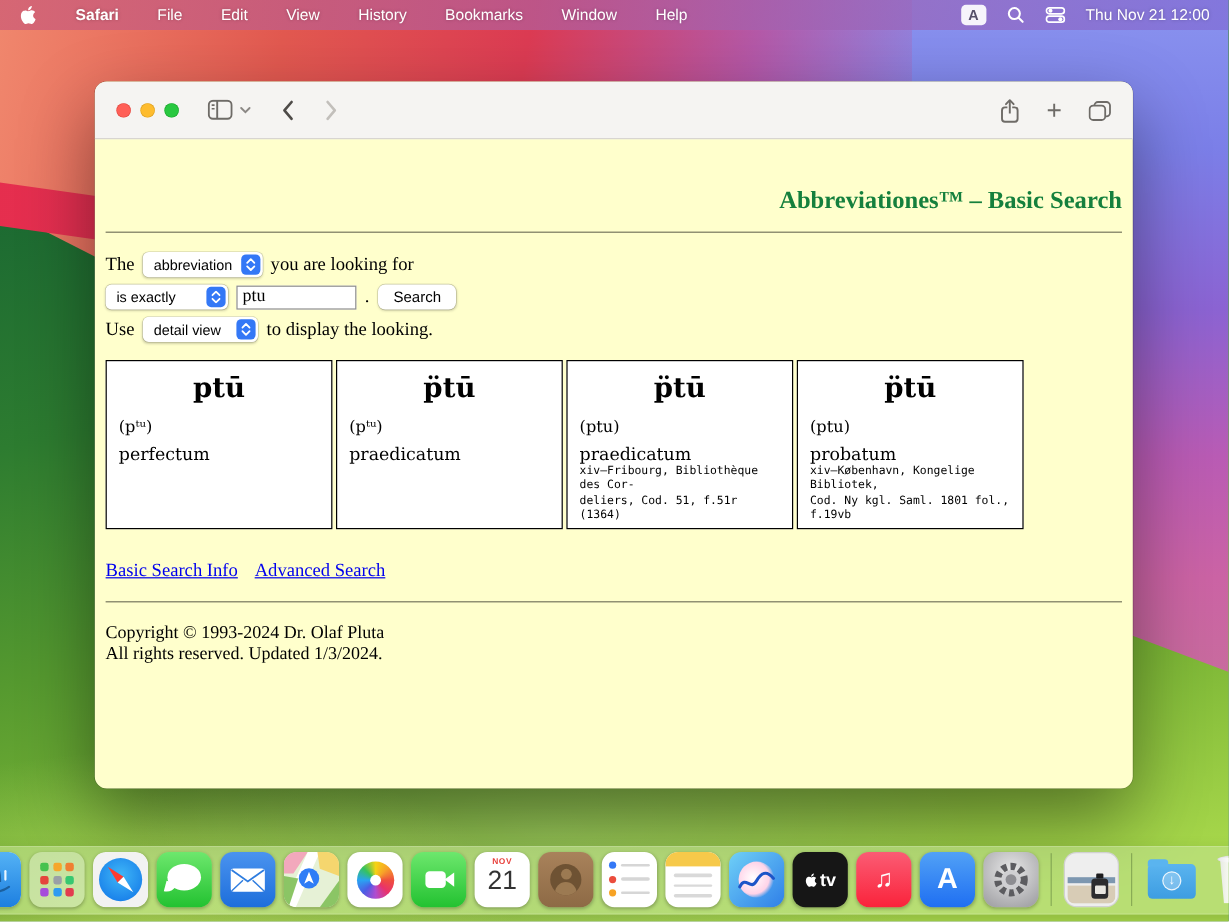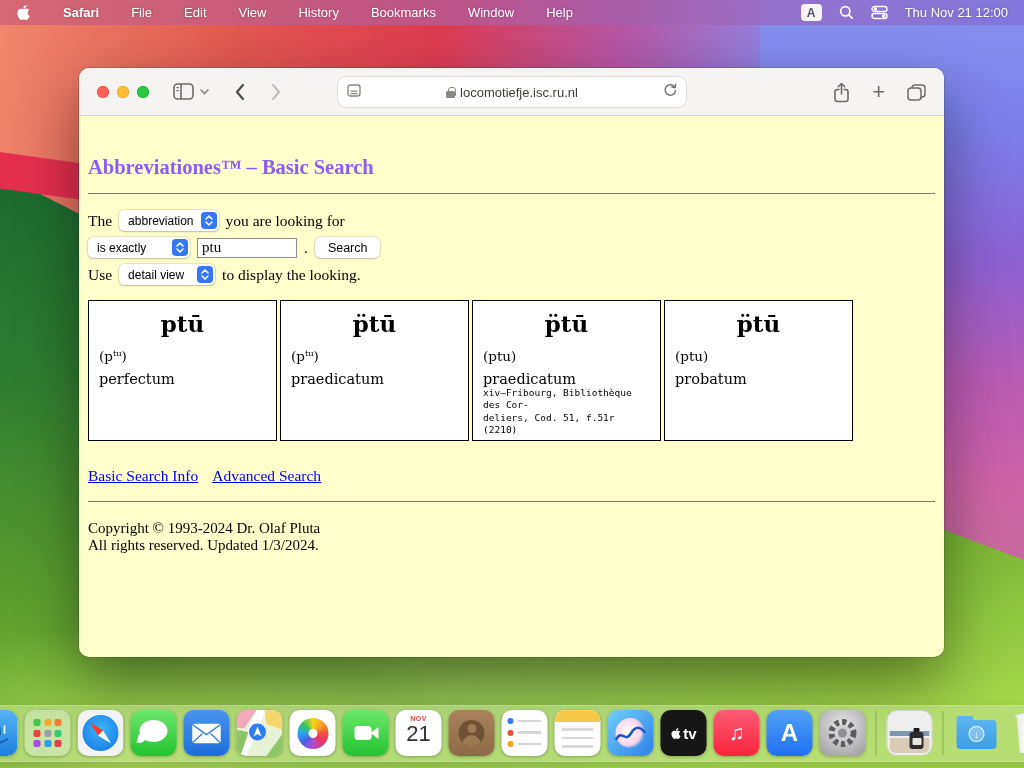--- a/index.html
+++ b/index.html
@@ -52,21 +52,21 @@
     color:#3f3d3a; font-size:13px; }
   .lock { width:9px; height:11px; position:relative; }
   .lock:before { content:""; position:absolute; top:0; left:1.5px; width:6px; height:7px;
     border:1.3px solid #8a8884; border-radius:3px 3px 0 0; }
   .lock:after { content:""; position:absolute; bottom:0; left:0; width:9px; height:6.5px; background:#8a8884; border-radius:1.5px; }
   .tb-right { position:absolute; right:18px; top:0; height:48px; display:flex; align-items:center; gap:22px; }
   .plus-glyph { font-size:22px; font-weight:300; color:#6e6b67; line-height:1; }
 
   
   .content { padding:0 9px; font-family:"Liberation Serif","DejaVu Serif",serif; color:#000; }
-  .page-title { margin-top:40px; font-size:20.5px; font-weight:700; color:#8b5cf6; }
+  .page-title { margin-top:40px; font-size:20.5px; font-weight:700; color:#15803d;text-align:right; }
   hr.rule { margin-top:14px; border:none; border-top:1px solid #77775e; }
   .form { margin-top:16px; font-size:15.5px; }
   .frow { display:flex; align-items:center; gap:7px; margin-top:6px; }
   .mac-select { display:inline-flex; align-items:center; height:21px; background:#fff; border-radius:5px;
     box-shadow: 0 0 0 .5px rgba(0,0,0,.18), 0 1px 2px rgba(0,0,0,.18);
     padding:0 2px 0 9px; font-family:"Liberation Sans",sans-serif; font-size:12px; gap:7px; cursor:default; }
   .sel-caret { width:16px; height:17px; border-radius:4px; background:#3478F6; display:flex; align-items:center; justify-content:center; }
   .mac-input { width:100px; height:20px; border:1px solid #8e8e8e; background:#fff; padding:1px 4px;
     font-family:"Liberation Serif",serif; font-size:15px; }
   .mac-btn { height:21px; padding:0 13px; border-radius:6px; background:#fff; border:none;
@@ -222,39 +222,20 @@
         <svg width="11" height="18" viewBox="0 0 11 18">
             <path d="M9 2 L3 9 L9 16" fill="none" stroke="#4e4b48" stroke-width="2.2" stroke-linecap="round" stroke-linejoin="round"></path>
           </svg>
       </span>
       <span class="tb-btn" style="margin-left:26px;">
         <svg width="11" height="18" viewBox="0 0 11 18">
             <path d="M2 2 L8 9 L2 16" fill="none" stroke="#c2bfbb" stroke-width="2.2" stroke-linecap="round" stroke-linejoin="round"></path>
           </svg>
       </span>
 
-      <span class="urlbar">
-        <span>
-          <svg width="14" height="13" viewBox="0 0 14 13">
-              <rect x="1" y="1" width="12" height="11" rx="2.5" fill="none" stroke="#8a8884" stroke-width="1.4"></rect>
-              <line x1="3.5" y1="7.2" x2="10.5" y2="7.2" stroke="#8a8884" stroke-width="1.2"></line>
-              <line x1="3.5" y1="9.6" x2="10.5" y2="9.6" stroke="#8a8884" stroke-width="1.2"></line>
-            </svg>
-        </span>
-        <span class="url-center">
-          <span class="lock"></span>
-          <span>locomotiefje.isc.ru.nl</span>
-        </span>
-        <span>
-          <svg width="14" height="14" viewBox="0 0 14 14">
-              <path d="M11.7 4.2 A5.2 5.2 0 1 0 12.4 7.8" fill="none" stroke="#76736f" stroke-width="1.5" stroke-linecap="round"></path>
-              <path d="M12.6 1.2 L12.3 4.8 L8.8 4.1" fill="none" stroke="#76736f" stroke-width="1.5" stroke-linecap="round" stroke-linejoin="round"></path>
-            </svg>
-        </span>
-      </span>
 
       <span class="tb-right">
         <span class="tb-btn">
           <svg width="17" height="21" viewBox="0 0 17 21">
               <rect x="2" y="7.5" width="13" height="12" rx="2.5" fill="none" stroke="#6e6b67" stroke-width="1.6"></rect>
               <line x1="8.5" y1="1.8" x2="8.5" y2="12.5" stroke="#f5f4f2" stroke-width="4"></line>
               <line x1="8.5" y1="2" x2="8.5" y2="12.5" stroke="#6e6b67" stroke-width="1.6"></line>
               <path d="M5.3 4.8 L8.5 1.5 L11.7 4.8" fill="none" stroke="#6e6b67" stroke-width="1.6" stroke-linecap="round" stroke-linejoin="round"></path>
             </svg>
         </span>
@@ -324,26 +305,28 @@
         <div class="card">
           <div class="glyph">p̈tū</div>
           <div class="trans">(pᵗᵘ)</div>
           <div class="word">praedicatum</div>
         </div>
         <div class="card">
           <div class="glyph">p̈tū</div>
           <div class="trans">(ptu)</div>
           <div class="word">praedicatum</div>
           <div class="source">xiv—Fribourg, Bibliothèque des Cor-
-deliers, Cod. 51, f.51r (2210)</div>
+deliers, Cod. 51, f.51r (1364)</div>
         </div>
         <div class="card">
           <div class="glyph">p̈tū</div>
           <div class="trans">(ptu)</div>
           <div class="word">probatum</div>
+          <div class="source">xiv—København, Kongelige Bibliotek,
+Cod. Ny kgl. Saml. 1801 fol., f.19vb</div>
         </div>
       </div>
 
       <div class="links">
         <a href="#">Basic Search Info</a>
         <a href="#">Advanced Search</a>
       </div>
       <hr class="rule" style="margin-top:16px;">
       <div class="footer">
         <div>Copyright © 1993-2024 Dr. Olaf Pluta</div>

